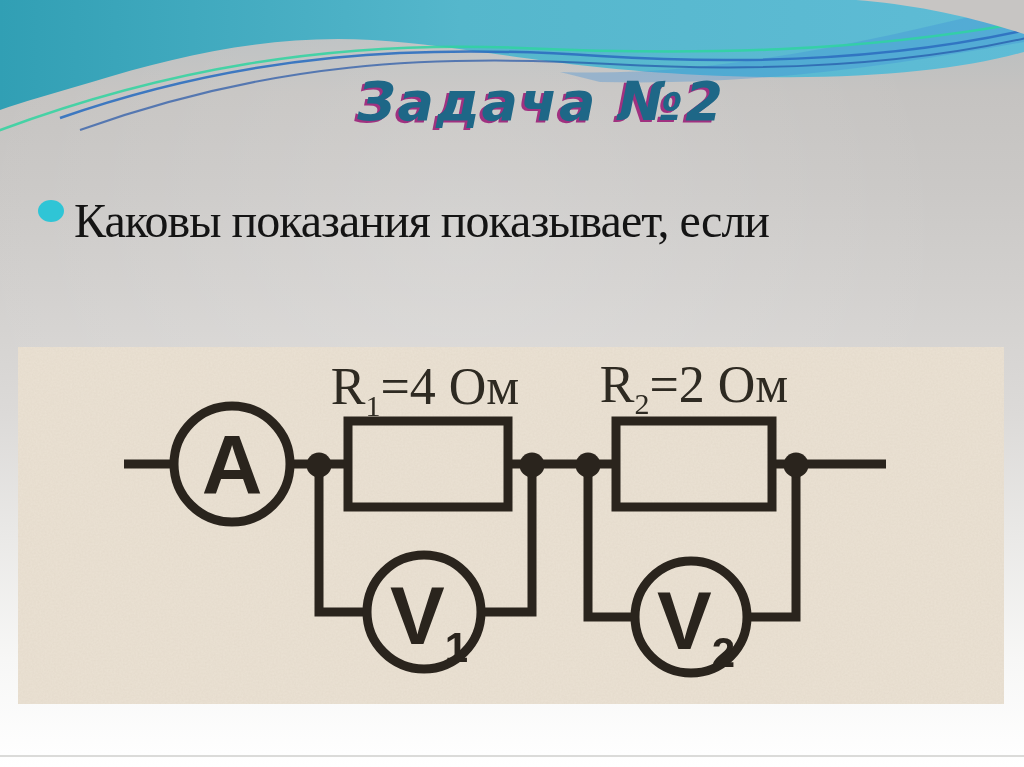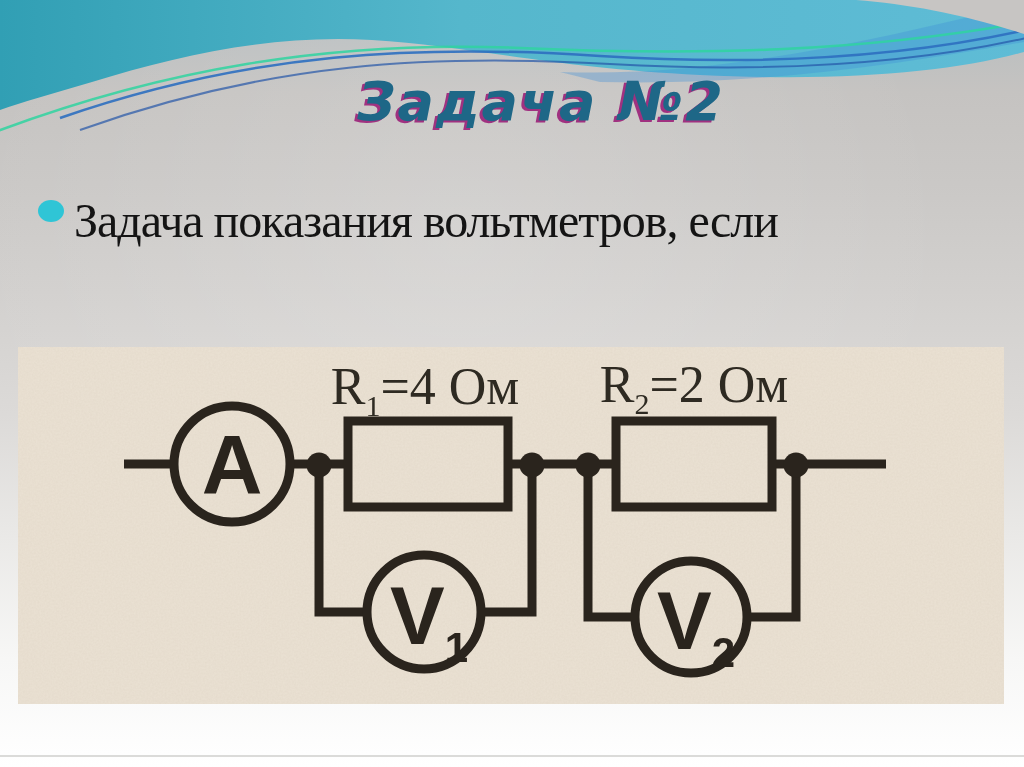--- a/index.html
+++ b/index.html
@@ -73,21 +73,21 @@
   <path d="M60,118 C250,52 420,44 600,56 C760,66 900,58 1026,30" stroke="#2e6fc0" stroke-width="2.5" fill="none" opacity="0.9"></path>
   <path d="M80,130 C270,62 430,54 610,64 C770,73 910,64 1026,38" stroke="#2456a8" stroke-width="2" fill="none" opacity="0.7"></path>
   <path d="M856,0 H1024 V34 C962,14 908,4 856,0 Z" fill="#c7c5c3"></path>
 </svg>
 
 <div class="slide-title">Задача №2</div>
 
 <div class="bullet-block">
   <div class="bullet-dot"></div>
   <div class="bullet-text">
-    <div>Задача показания вольтметров, если</div>
+    <div>Каковы показания показывает, если</div>
   </div>
 </div>
 
 <div class="circuit-panel">
   <svg width="986" height="357" viewBox="0 0 986 357">
     <defs>
       <filter id="grain" x="0" y="0" width="100%" height="100%">
         <feTurbulence type="fractalNoise" baseFrequency="0.55" numOctaves="2" seed="7" stitchTiles="stitch"></feTurbulence>
         <feColorMatrix type="matrix" values="0 0 0 0 0.58  0 0 0 0 0.50  0 0 0 0 0.40  0 0 0 0.4 0"></feColorMatrix>
       </filter>

